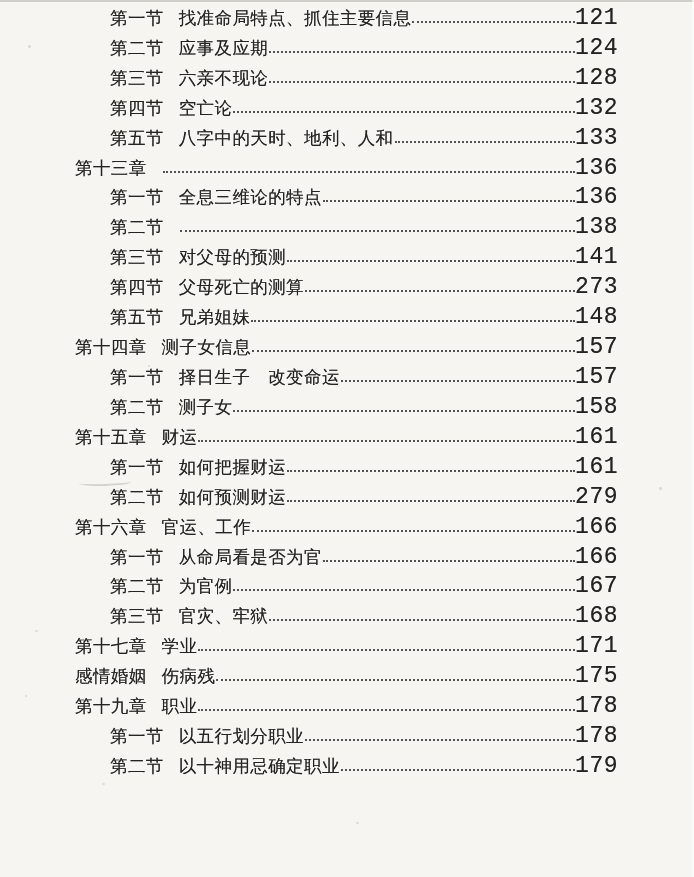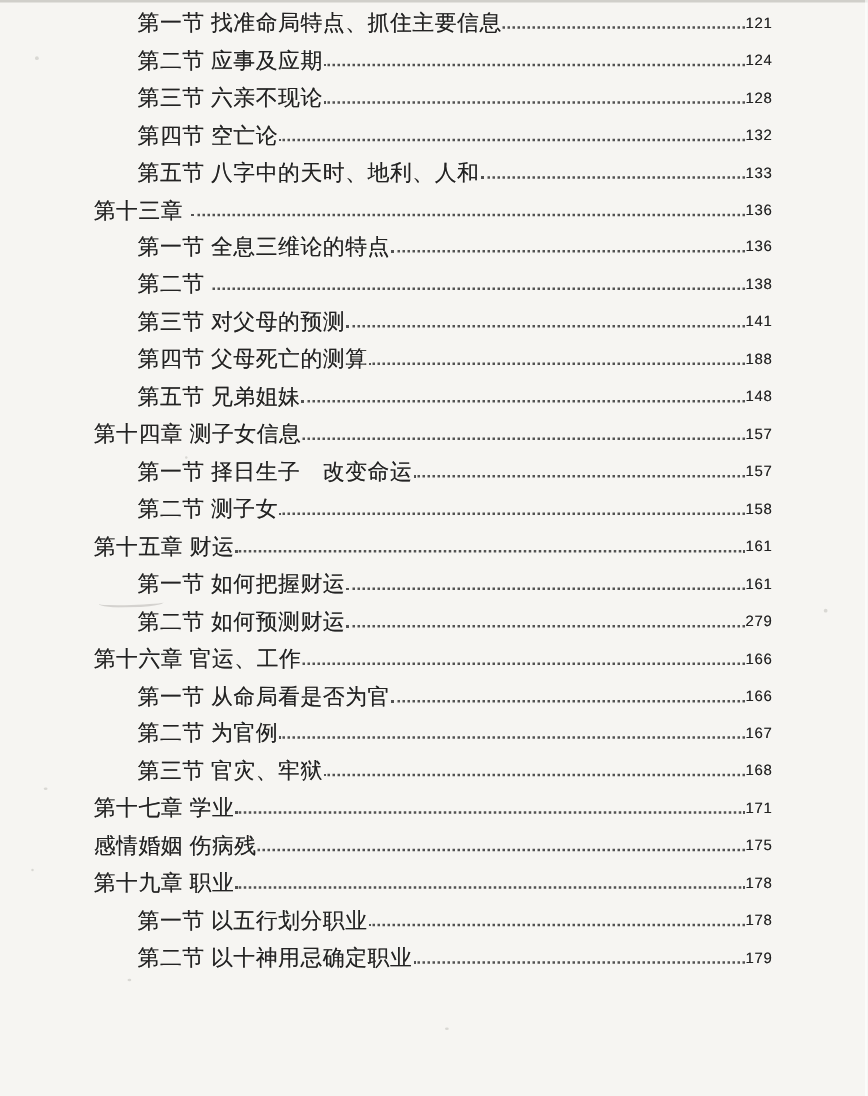--- a/index.html
+++ b/index.html
@@ -39,34 +39,34 @@
   .row {
     height: 29.93px;
     display: flex;
     align-items: center;
     font-size: 17.5px;
     letter-spacing: 0.4px;
     white-space: nowrap;
     text-shadow: 0 0 0.5px rgba(20,20,20,0.55);
   }
   .row.section { padding-left: 35px; }
-  .label { margin-right: 5px; }
+  .label { margin-right: 15px; }
   .leader {
     flex: 1;
     min-width: 8px;
     height: 0;
     border-bottom: 2px dotted #3c3c3c;
     position: relative;
     top: 4px;
     margin-left: 1px;
     opacity: 0.88;
   }
   .pagenum {
-    font-family: Liberation Sans, sans-serif;
-    font-size: 12px;
+    font-family: Liberation Mono, monospace;
+    font-size: 23px;
     letter-spacing: 0.5px;
     text-shadow: 0 0 0.4px rgba(20,20,20,0.5);
   }
   
   .smudge {
     position: absolute;
     left: 79px;
     top: 479px;
     width: 52px;
     height: 5px;
@@ -148,21 +148,21 @@
     <span class="label">第三节</span>
     <span class="title">对父母的预测</span>
     <span class="leader"></span>
     <span class="pagenum">141</span>
   </div>
 
   <div class="row section">
     <span class="label">第四节</span>
     <span class="title">父母死亡的测算</span>
     <span class="leader"></span>
-    <span class="pagenum">188</span>
+    <span class="pagenum">273</span>
   </div>
 
   <div class="row section">
     <span class="label">第五节</span>
     <span class="title">兄弟姐妹</span>
     <span class="leader"></span>
     <span class="pagenum">148</span>
   </div>
 
 

